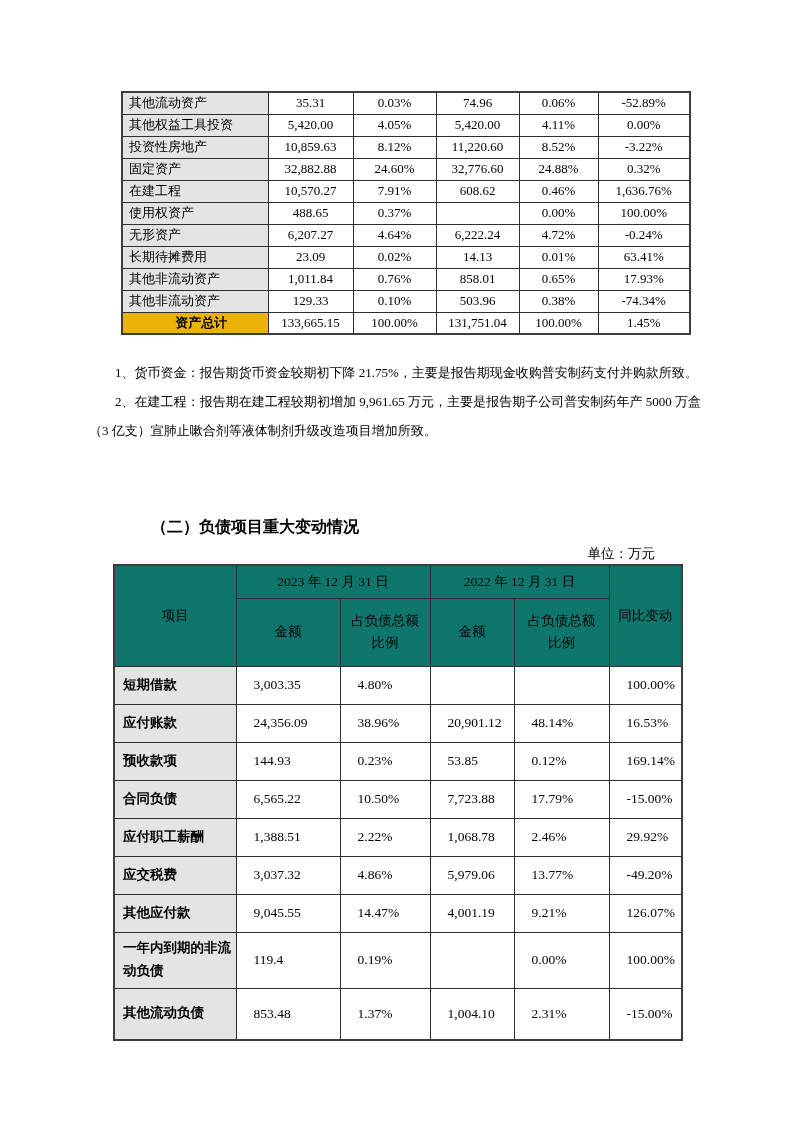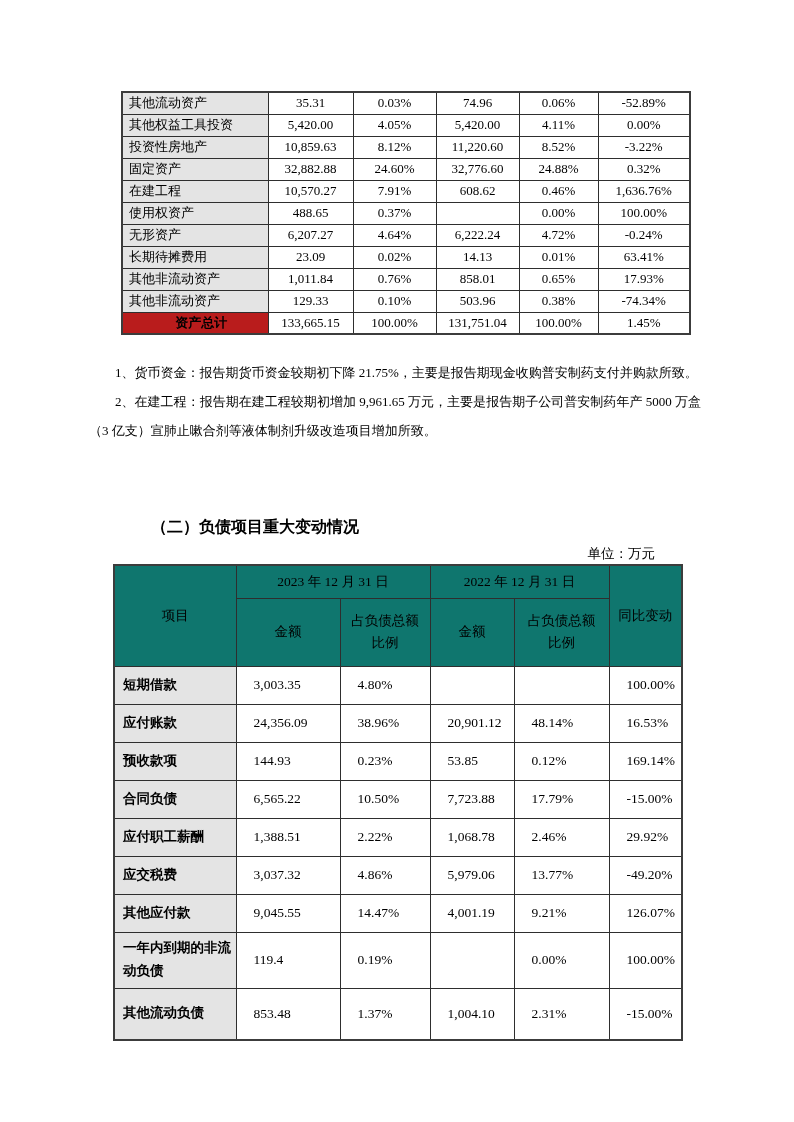--- a/index.html
+++ b/index.html
@@ -21,21 +21,21 @@
     border:1px solid #2e2e2e;
     overflow:hidden;
     vertical-align:middle;
     background:#ffffff;
   }
   
   .tbl1{position:absolute;left:121px;top:91px;width:570px;font-size:13px;}
   .tbl1 tr{height:22px;}
   .tbl1 td.lbl{background:#e4e4e4;padding-left:6px;text-align:left;}
   .tbl1 td.num{text-align:center;padding:0 2px;}
-  .tbl1 td.total-lbl{background:#b91c1c;text-align:center;font-weight:bold;padding-left:13px;}
+  .tbl1 td.total-lbl{background:#eab308;text-align:center;font-weight:bold;padding-left:13px;}
   
   .notes{
     position:absolute;left:89px;top:358px;width:612px;
     font-size:13px;line-height:29px;text-align:justify;
   }
   .notes p{margin:0;text-indent:26px;}
   
   .heading{
     position:absolute;left:89px;top:517px;width:612px;
     font-size:16px;font-weight:bold;padding-left:62px;box-sizing:border-box;

